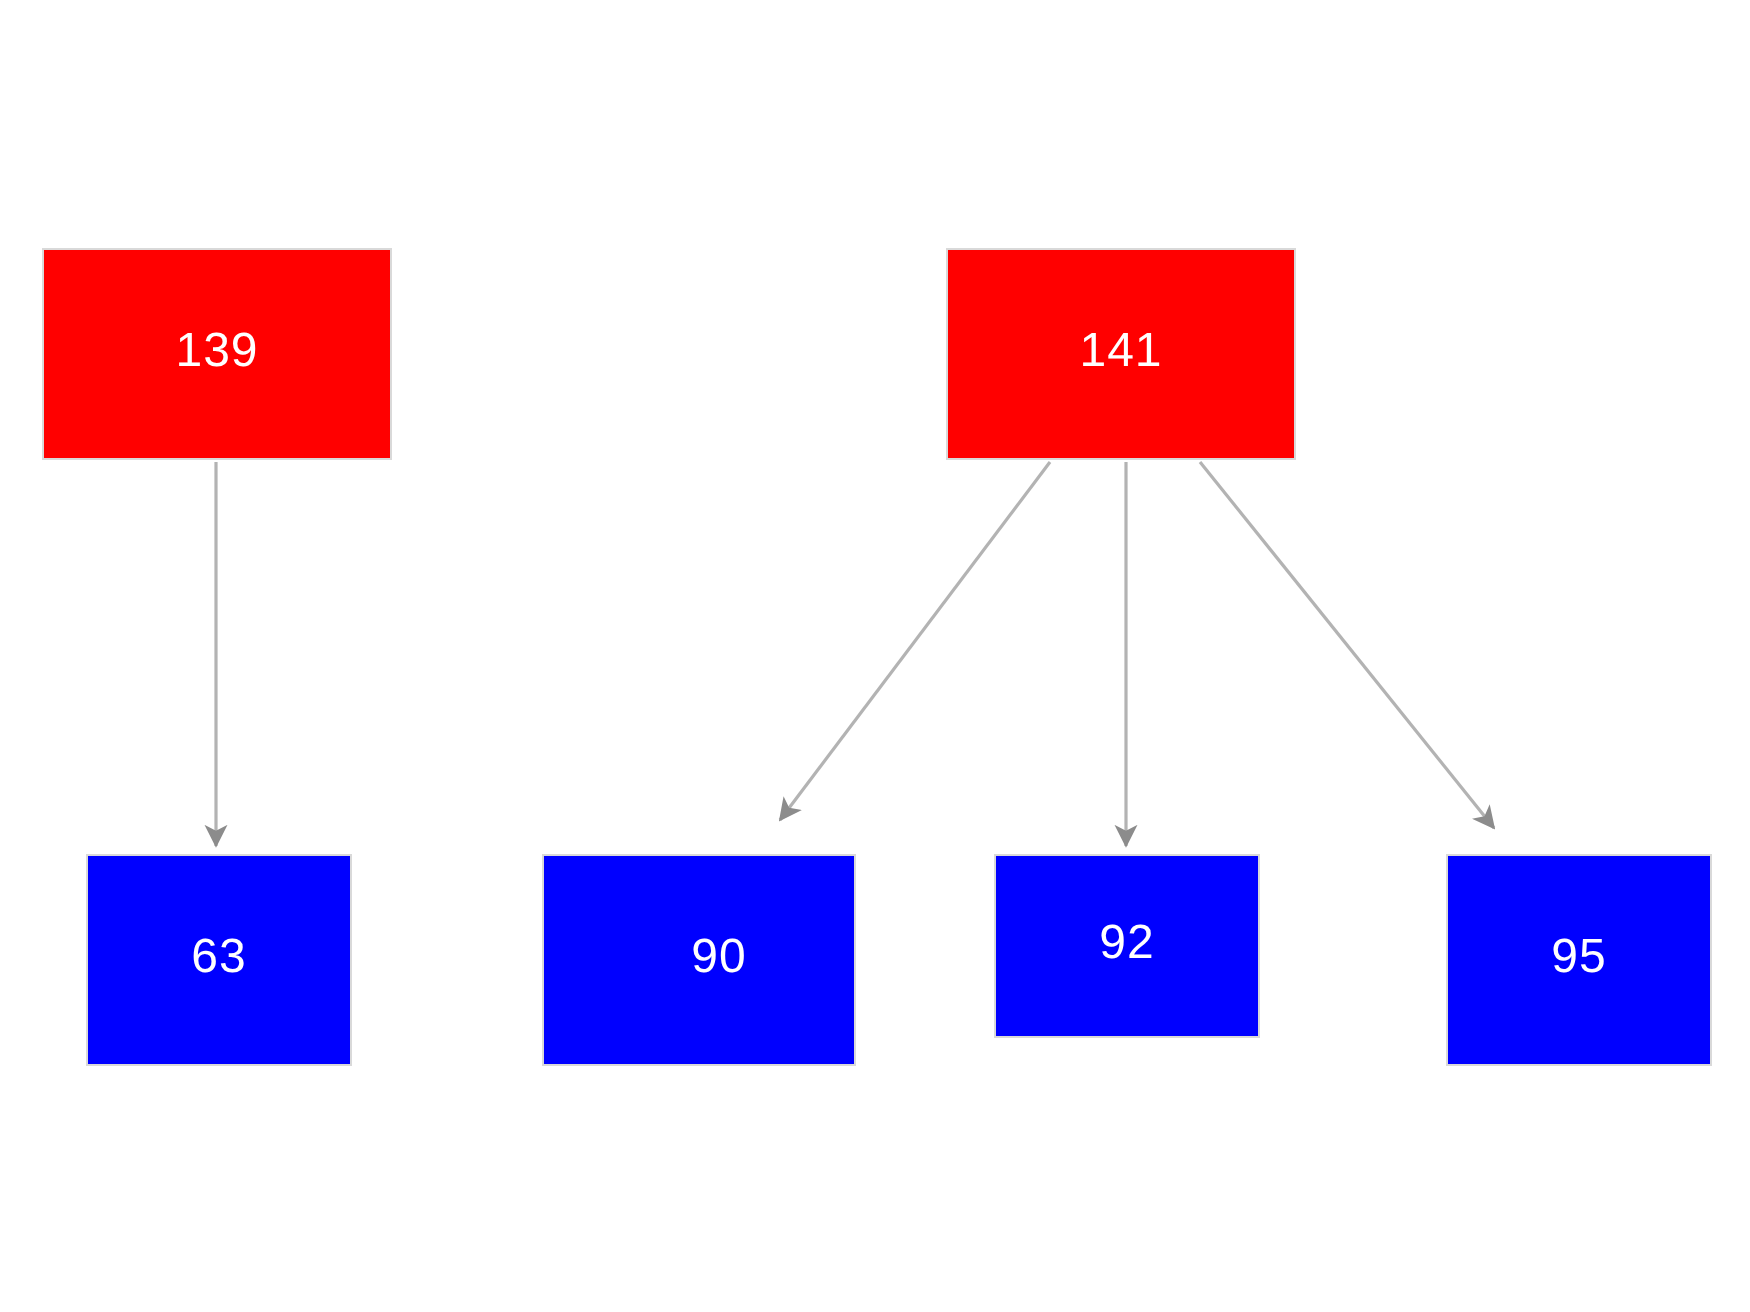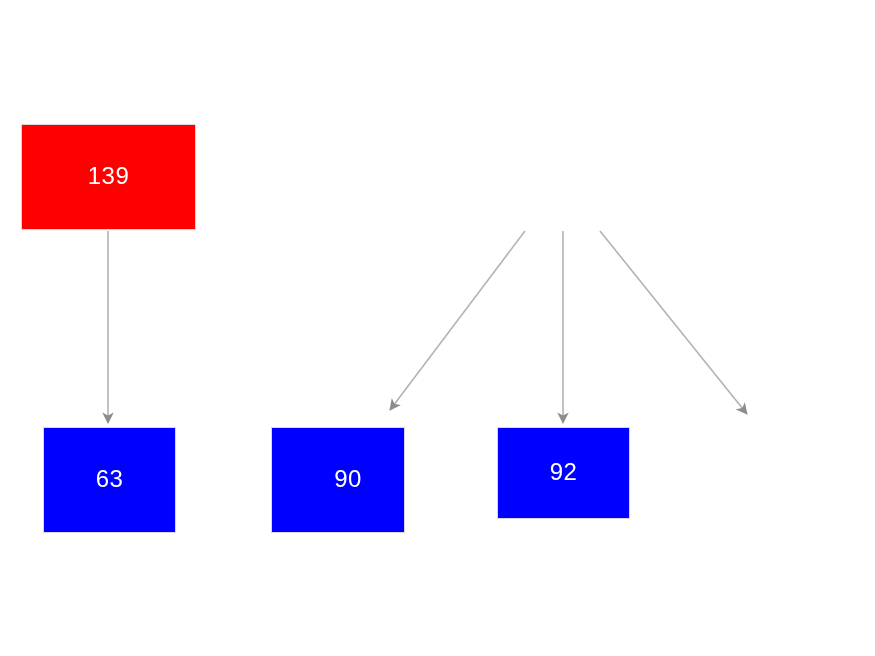--- a/index.html
+++ b/index.html
@@ -62,27 +62,33 @@
         <line x1="525" y1="231" x2="390" y2="410" stroke="#b3b3b3" stroke-width="1.6" marker-end="url(#arrowhead)"></line>
         <line x1="563" y1="231" x2="563" y2="423" stroke="#b3b3b3" stroke-width="1.6" marker-end="url(#arrowhead)"></line>
         <line x1="600" y1="231" x2="747" y2="414" stroke="#b3b3b3" stroke-width="1.6" marker-end="url(#arrowhead)"></line>
       </g>
   </svg>
 
   <div class="node node-red" style="left: 21px; top: 124px; width: 175px; height: 106px; background: rgb(255, 0, 0); border-color: rgb(217, 217, 217); color: rgb(255, 255, 255);">
     <span class="node-label">139</span>
   </div>
 
+  <div class="node node-red" style="left: 473px; top: 124px; width: 175px; height: 106px; background: rgb(255, 0, 0); border-color: rgb(217, 217, 217); color: rgb(255, 255, 255);">
+    <span class="node-label">141</span>
+  </div>
 
   <div class="node node-blue" style="left: 43px; top: 427px; width: 133px; height: 106px; background: rgb(0, 0, 255); border-color: rgb(217, 217, 217); color: rgb(255, 255, 255);">
     <span class="node-label">63</span>
   </div>
 
-  <div class="node node-blue" style="left: 271px; top: 427px; width: 134px; height: 106px; background: rgb(0, 0, 255); border-color: rgb(217, 217, 217); color: rgb(255, 255, 255); padding-left: 20px;">
+  <div class="node node-blue" style="left: 271px; top: 427px; width: 157px; height: 106px; background: rgb(0, 0, 255); border-color: rgb(217, 217, 217); color: rgb(255, 255, 255); padding-left: 20px;">
     <span class="node-label">90</span>
   </div>
 
   <div class="node node-blue" style="left: 497px; top: 427px; width: 133px; height: 92px; background: rgb(0, 0, 255); border-color: rgb(217, 217, 217); color: rgb(255, 255, 255);">
     <span class="node-label">92</span>
   </div>
 
+  <div class="node node-blue" style="left: 723px; top: 427px; width: 133px; height: 106px; background: rgb(0, 0, 255); border-color: rgb(217, 217, 217); color: rgb(255, 255, 255);">
+    <span class="node-label">95</span>
+  </div>
 
 </div>
 
 </body></html>

